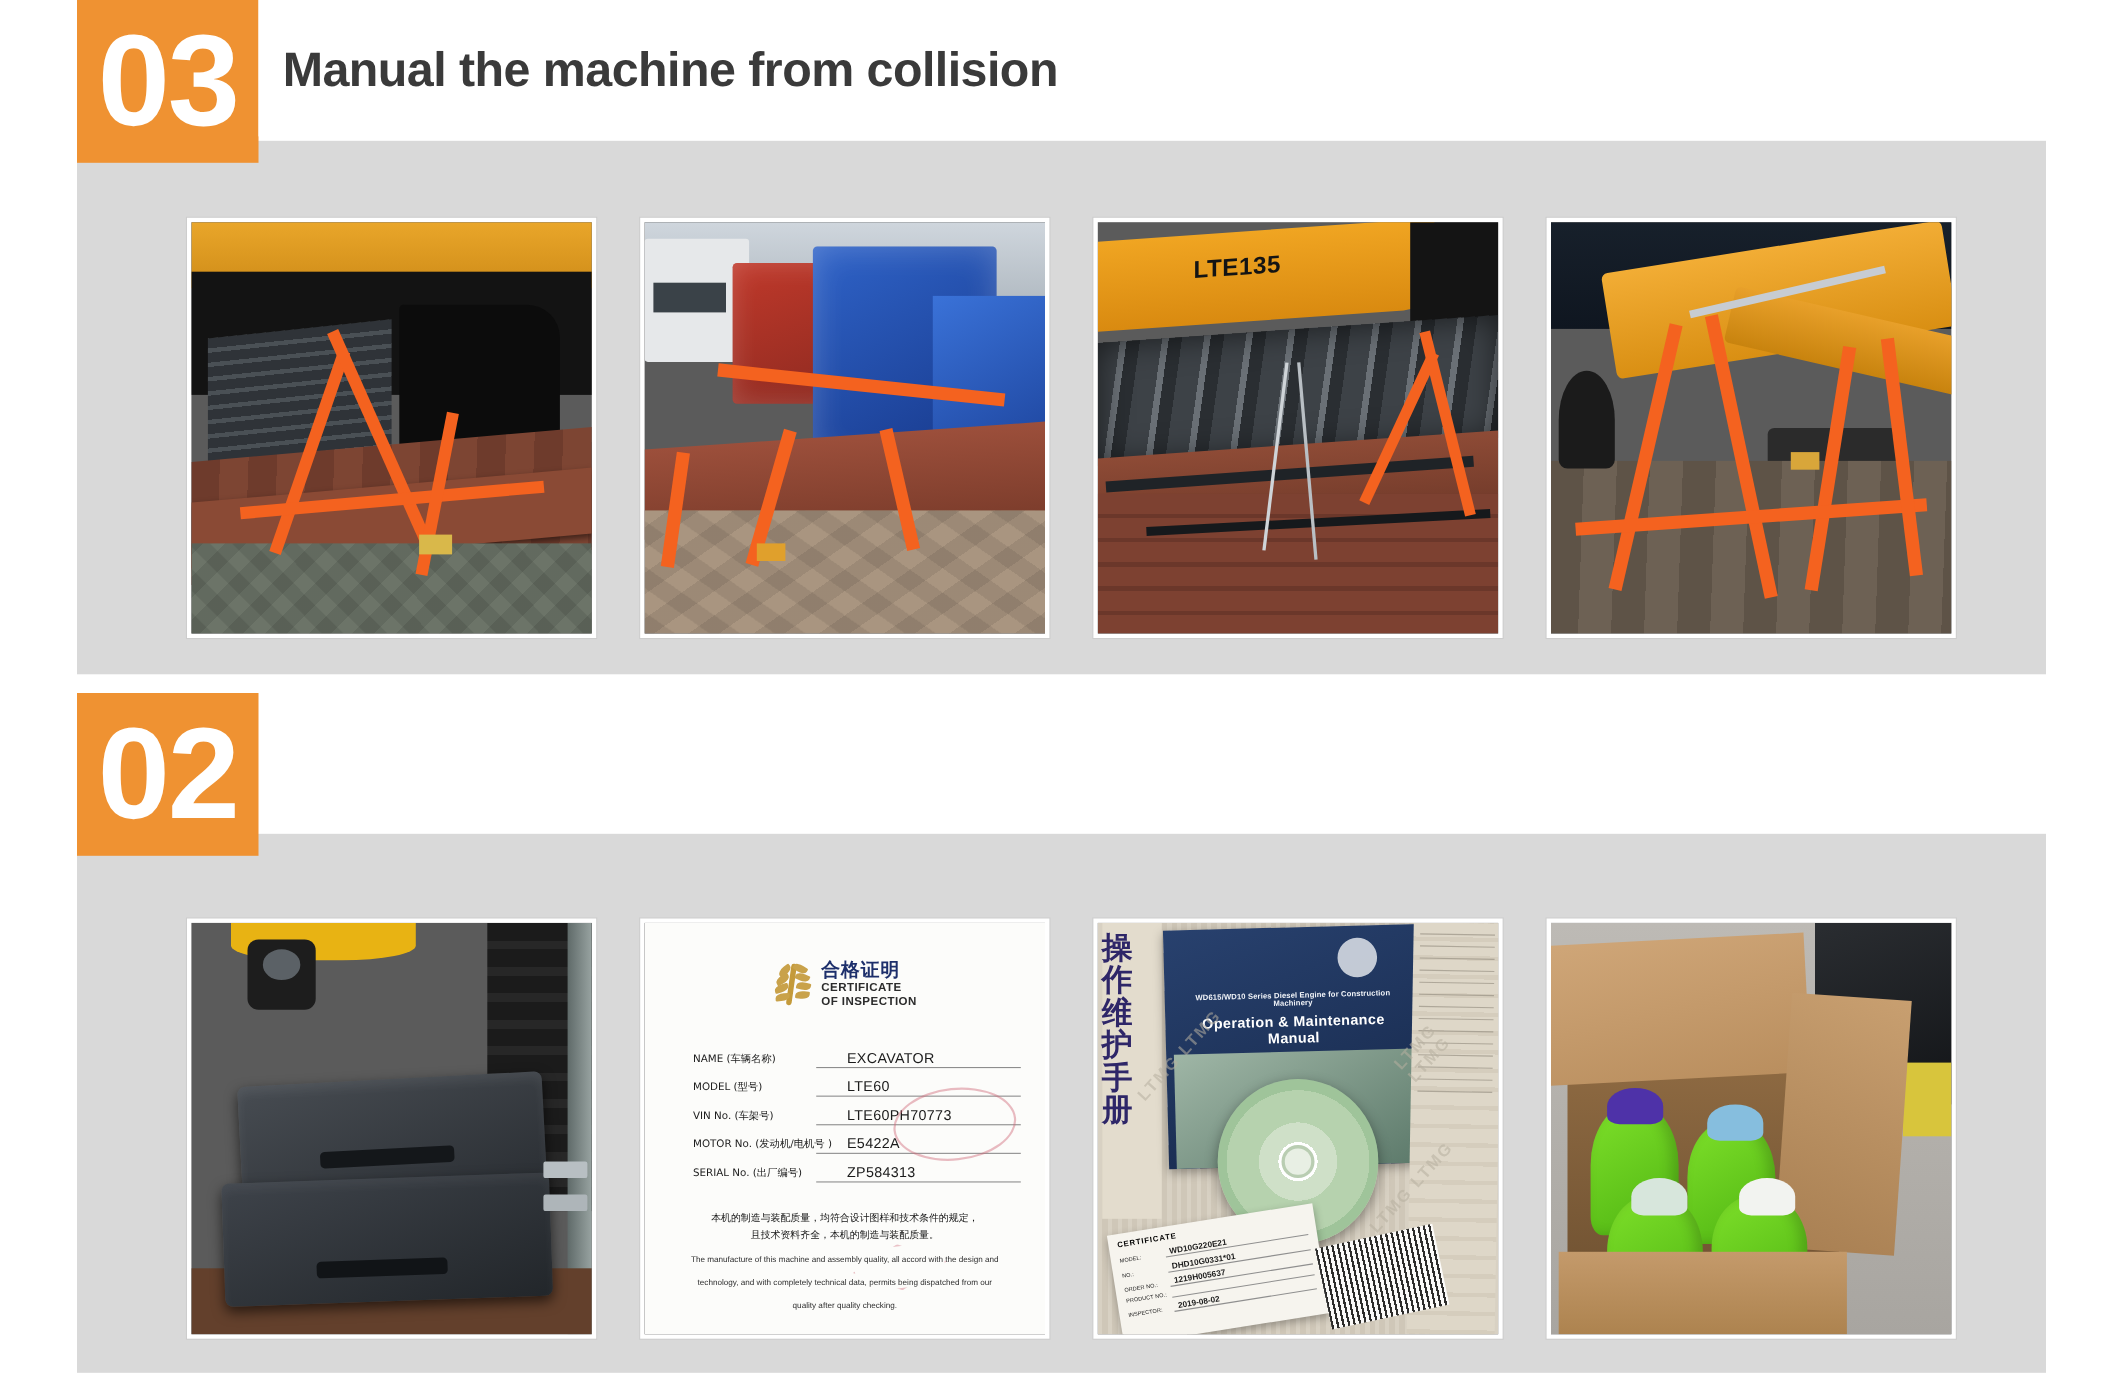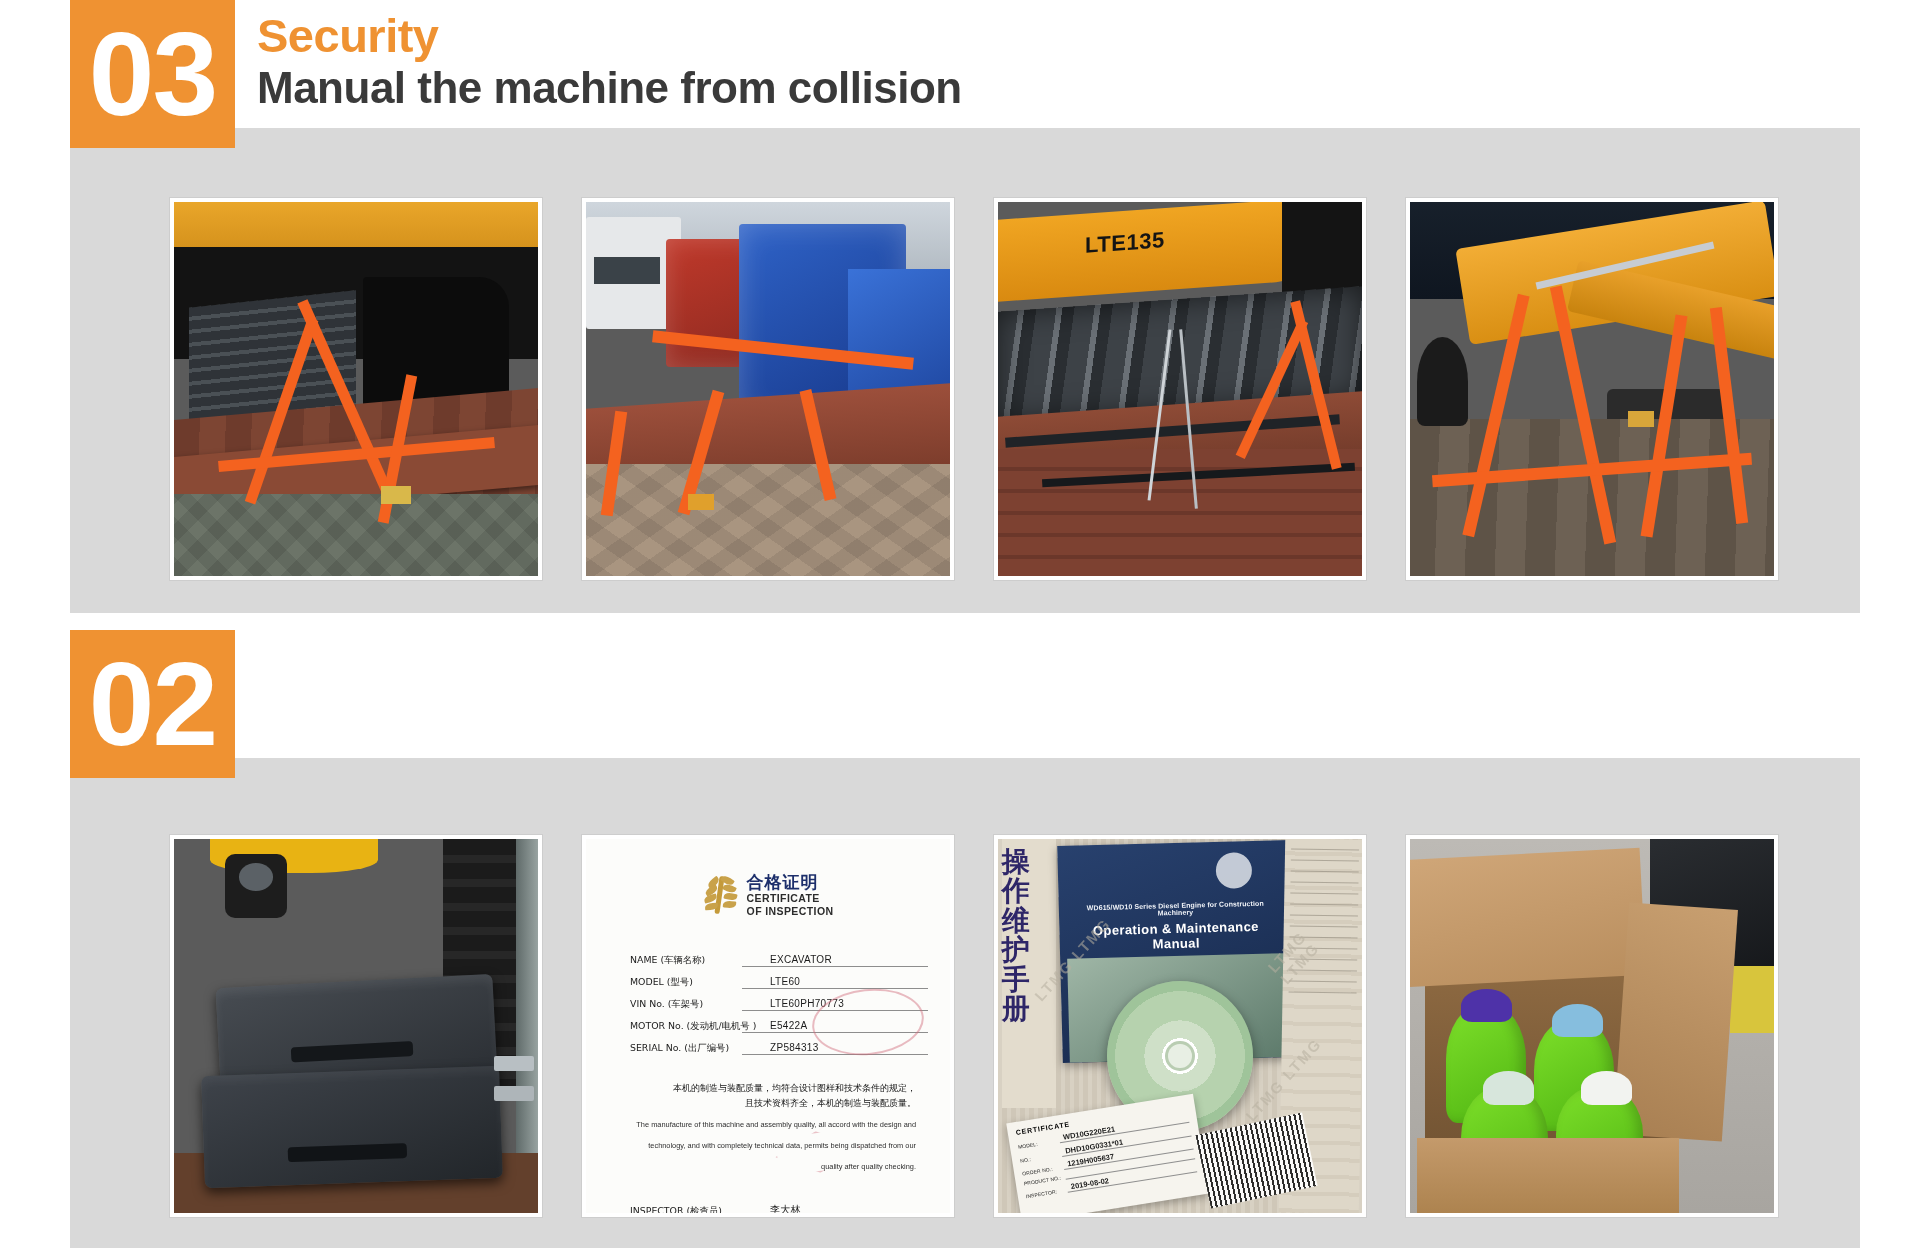--- a/index.html
+++ b/index.html
@@ -270,22 +270,22 @@
   .cert-title-cn { color:#1d2f6b; font-size:17px; font-weight:700; line-height:1.1;
               font-family:"DejaVu Sans", sans-serif; letter-spacing:1px;}
   .cert-title-en { color:#2c2c2c; font-size:10.5px; font-weight:700; line-height:1.25;
               letter-spacing:.4px; }
   .cert-fields { margin-top: 36px; padding-left: 22px; }
   .cfield { display:flex; align-items:center; font-size:9.4px; color:#1b1b1b;
               margin-bottom: 9px; }
   .cfield .lab { width: 112px; flex:0 0 112px; white-space:nowrap;
               font-family:"DejaVu Sans", sans-serif; }
   .cfield .val { flex:1; border-bottom:1px solid #8d8d8d; padding-left:28px;
-              padding-bottom:1px; font-size:10px; letter-spacing:.3px; }
-  .cert-body { margin-top: 26px; text-align:right; padding: 0 12px; }
+              padding-bottom:1px; font-size:13px; letter-spacing:.3px; }
+  .cert-body { margin-top: 26px; text-align:center; padding: 0 12px; }
   .cb-cn { font-size:9px; color:#161616; line-height:1.65;
               font-family:"DejaVu Sans", sans-serif; }
   .cb-en { font-size:7.4px; color:#2e2e2e; line-height:1.75; margin-top:8px; }
   .cert-foot { margin-top: 30px; padding-left: 22px; }
   .stamp { position:absolute; left:62%; top:40%; width:112px; height:66px;
               border:2px solid #d06b7a; border-radius:50%; opacity:.45;
               transform: rotate(-6deg); pointer-events:none; }
   .stamp2{ position:absolute; left:52%; top:78%; width:86px; height:42px;
               border:2px solid #d06b7a; opacity:.40; transform: rotate(-7deg);
               clip-path: polygon(50% 0,100% 50%,50% 100%,0 50%); pointer-events:none; }
@@ -371,21 +371,20 @@
 
 <div class="page">
 
   <div class="section" id="section-1">
 
     <div class="panel"></div>
 
     <div class="sec-header">
       <div class="num-badge">03</div>
       <div class="head-text">
-        <div class="kicker">Security</div>
         <div class="headline">Manual the machine from collision</div>
       </div>
     </div>
 
     <div class="photo-row">
 
       <div class="photo">
         <div class="canvas p11">
           <div class="sky ly"></div>
           <div class="mach ly"></div>

